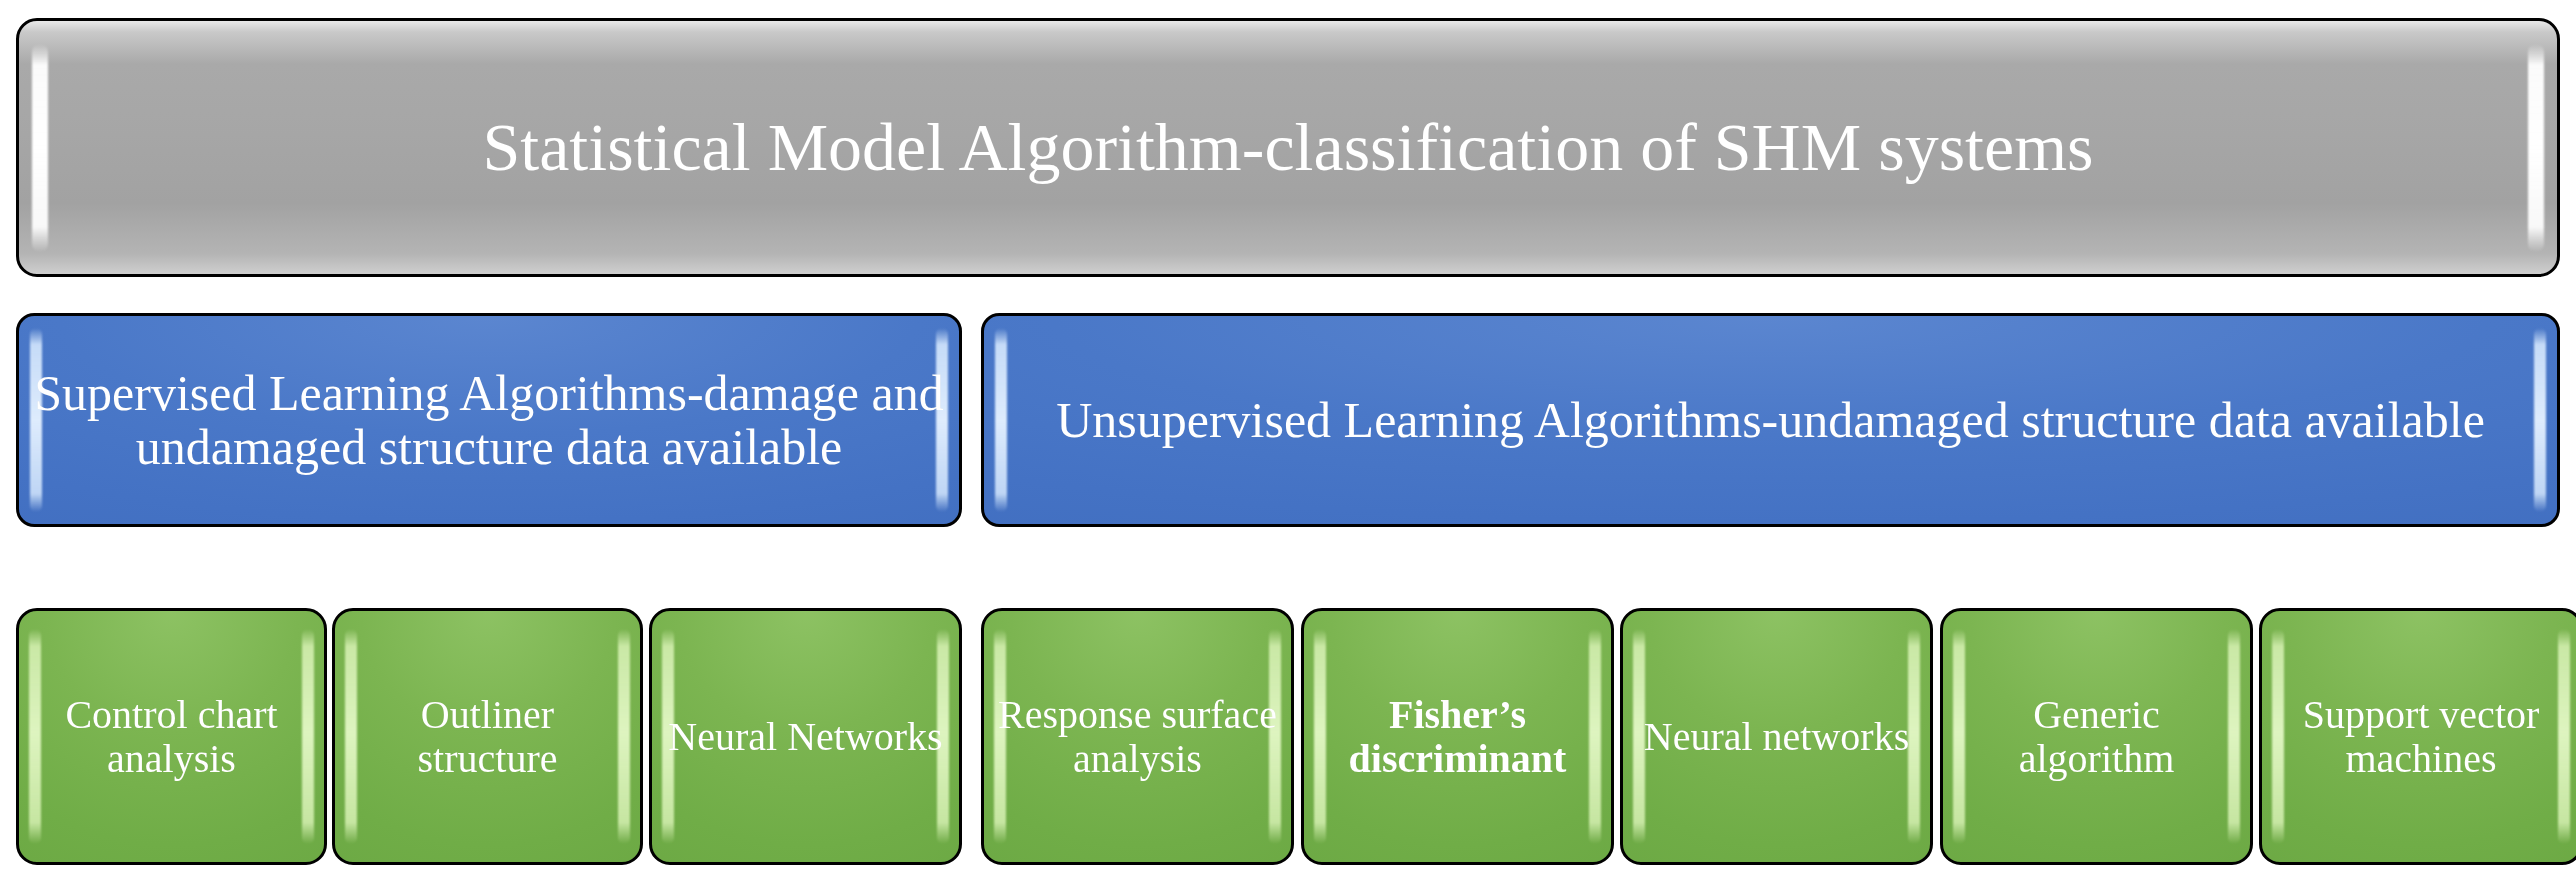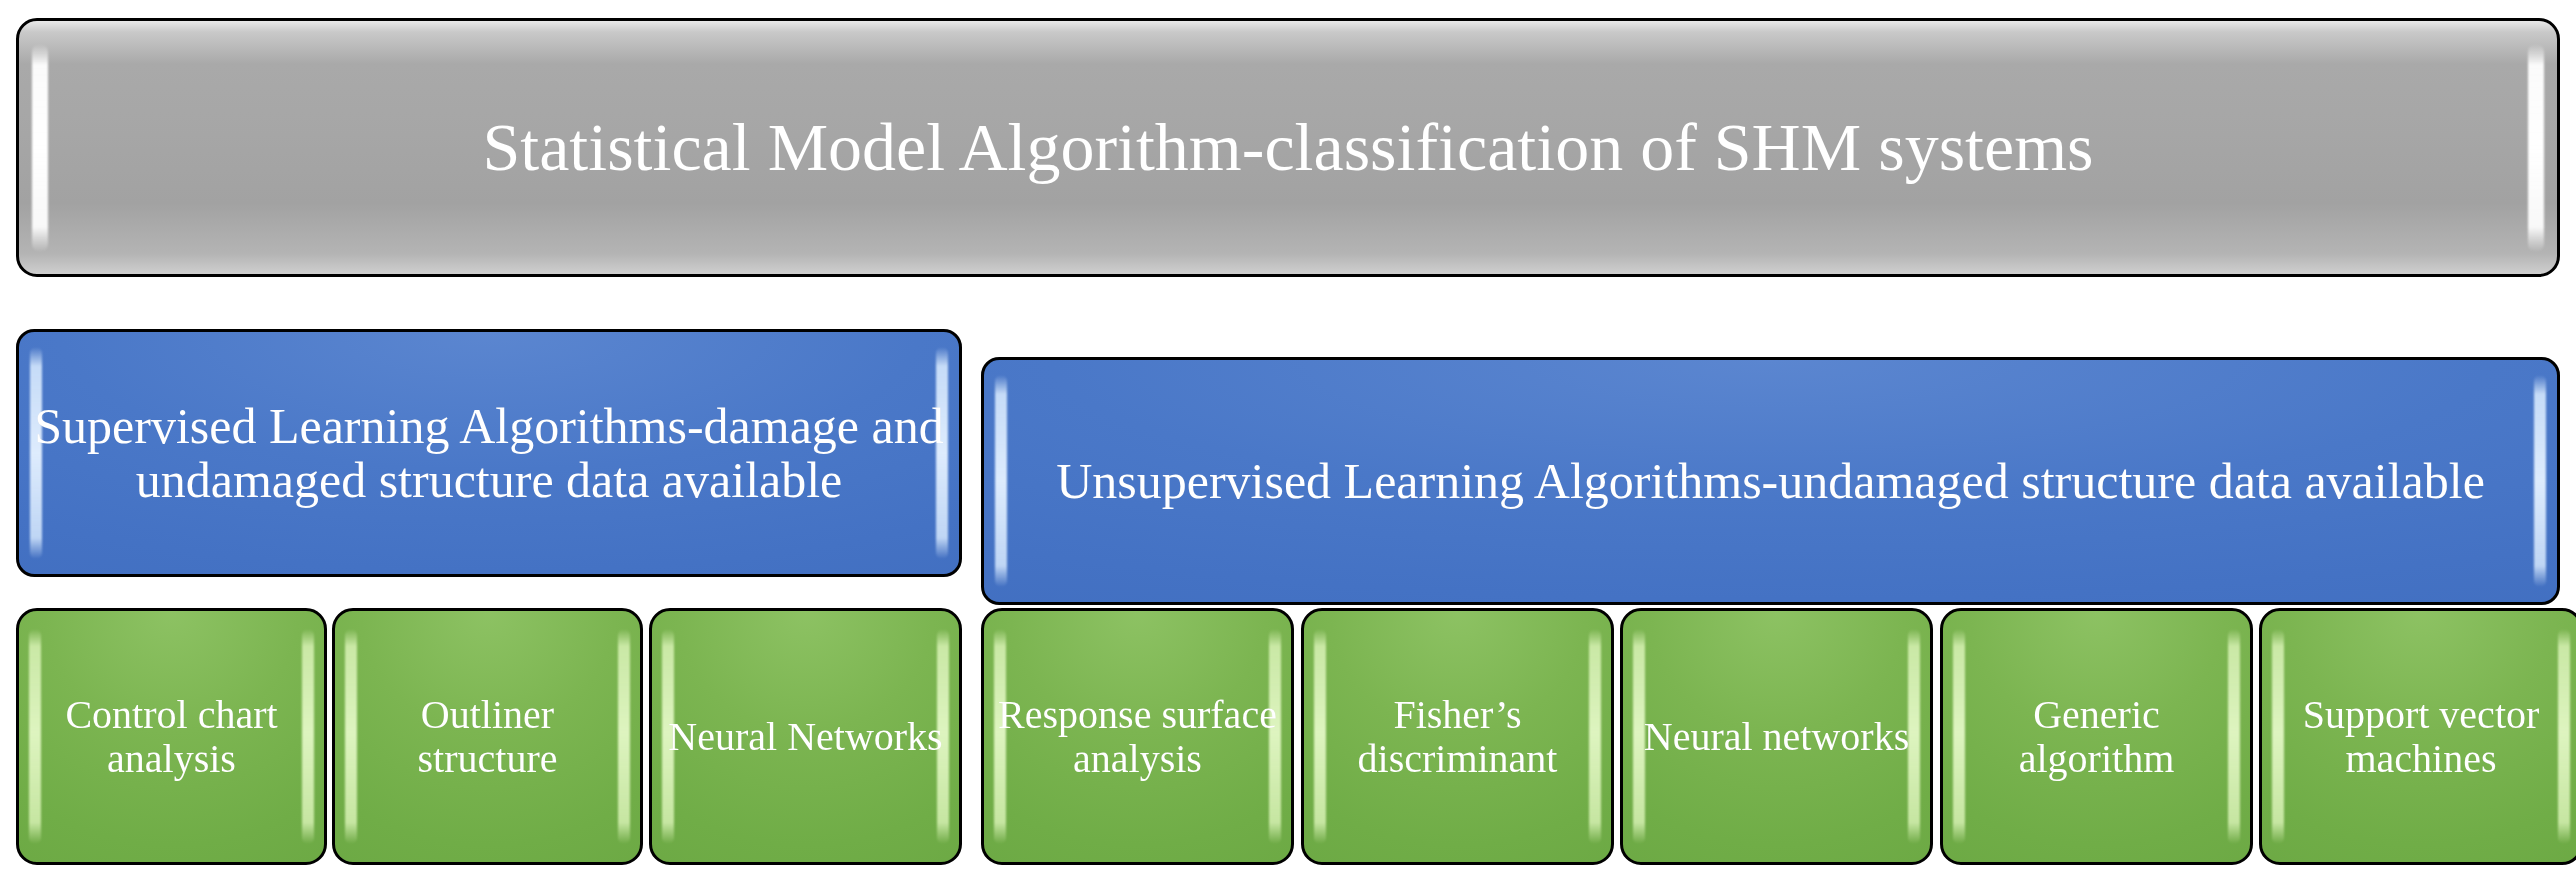--- a/index.html
+++ b/index.html
@@ -60,38 +60,38 @@
       rgba(255,255,255,1) 50%,
       rgba(255,255,255,.92) 88%,
       rgba(255,255,255,0) 100%);
     filter:blur(1.2px);
   }
   #title-node .gloss-l{left:13.4px;}
   #title-node .gloss-r{right:13.4px;}
 
   
   .blue{
-    top:329px;height:248px;
+    top:313px;height:214px;
     background:
       radial-gradient(120% 150% at 50% 0%,
         #5b86d0 0%, #4a78c8 38%, #4472c4 66%, #3f6cbd 100%);
     font-size:50px;
   }
   .blue .gloss-l,.blue .gloss-r{
     width:12.2px;
     background:linear-gradient(to bottom,
       rgba(255,255,255,0) 0%,
       rgba(205,225,250,.95) 9%,
       rgba(222,236,253,1) 50%,
       rgba(205,225,250,.9) 90%,
       rgba(255,255,255,0) 100%);
     filter:blur(1.3px);
   }
   #blue-left{left:16px;width:946px;}
-  #blue-right{left:981px;width:1579px;margin-top:28px;}
+  #blue-right{left:981px;width:1579px;}
 
   
   .green{
     top:608px;height:257px;
     border-radius:21px;
     background:
       radial-gradient(130% 150% at 50% 0%,
         #8dc263 0%, #7cb551 32%, #70ad47 62%, #68a441 100%);
     font-size:40px;
   }
@@ -147,21 +147,21 @@
   <span class="gloss-r"></span>
   <span class="label">Neural Networks</span>
 </div>
 
 <div class="node green" style="left:981px;width:313px;align-items:center;">
   <span class="gloss-l"></span>
   <span class="gloss-r"></span>
   <span class="label">Response surface analysis</span>
 </div>
 
-<div class="node green" style="left:1301px;width:313px;">
+<div class="node green" style="left:1301px;width:313px;font-weight:bold;">
   <span class="gloss-l"></span>
   <span class="gloss-r"></span>
   <span class="label">Fisher’s discriminant</span>
 </div>
 
 <div class="node green" style="left:1620px;width:313px;">
   <span class="gloss-l"></span>
   <span class="gloss-r"></span>
   <span class="label">Neural networks</span>
 </div>

